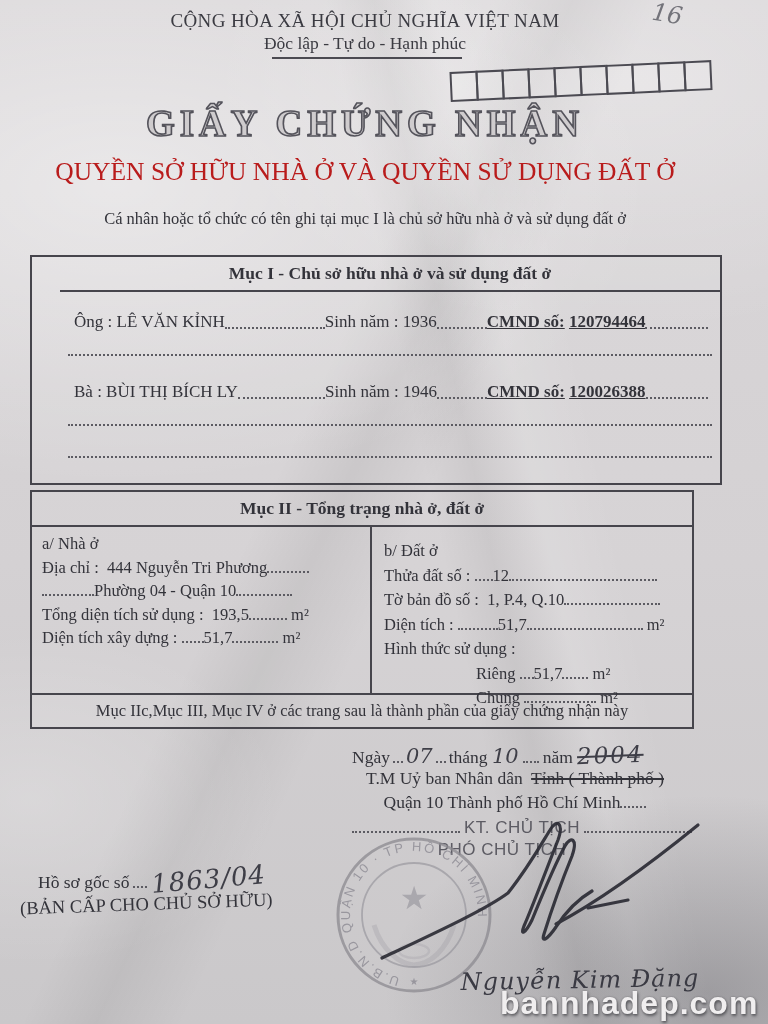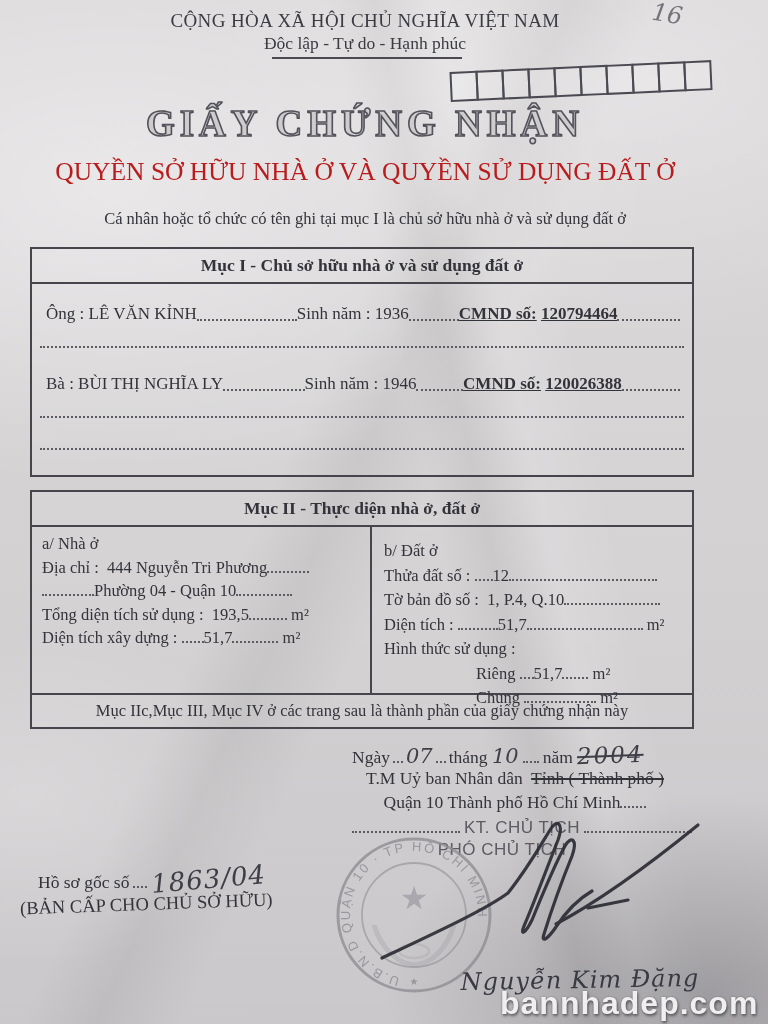--- a/index.html
+++ b/index.html
@@ -54,53 +54,53 @@
     <span class="cbox"></span>
     <span class="cbox"></span>
     <span class="cbox"></span>
     <span class="cbox"></span>
   </div>
 
 <div class="t ctr" style="top:102px;left:15px;width:700px;font-size:37px;font-weight:bold;letter-spacing:5px;color:#cfccce;-webkit-text-stroke:1.6px #54535b;text-shadow:0 0 1px rgba(70,70,80,.55);">GIẤY CHỨNG NHẬN</div>
 <div class="t ctr" style="top:157px;left:10px;width:710px;font-size:25.5px;color:#b91c1c;">QUYỀN SỞ HỮU NHÀ Ở VÀ QUYỀN SỬ DỤNG ĐẤT Ở</div>
 <div class="t ctr" style="top:209px;left:15px;width:700px;font-size:16.5px;">Cá nhân hoặc tổ chức có tên ghi tại mục I là chủ sở hữu nhà ở và sử dụng đất ở</div>
 
-<div class="tbl" style="top:247px;height:226px;">
+<div class="tbl" style="top:255px;height:226px;padding-left:28px;">
   <div class="tblhead">Mục I - Chủ sở hữu nhà ở và sử dụng đất ở</div>
   <div style="position:relative;height:190px;">
     <div class="frow" style="top:20px;">
       <span>Ông :</span>&nbsp;
       <span>LÊ VĂN KỈNH</span>
       <span class="dots" style="flex:16;"></span>
       <span>Sinh năm :</span>&nbsp;
       <span>1936</span>
       <span class="dots" style="flex:8;"></span>
       <span class="strong">CMND số:</span>&nbsp;
       <span class="strong">120794464</span>
       <span class="dots" style="flex:10;"></span>
     </div>
     <div class="dotline" style="top:62px;"></div>
     <div class="frow" style="top:90px;">
       <span>Bà :</span>&nbsp;
-      <span>BÙI THỊ NGHĨA LY</span>
+      <span>BÙI THỊ BÍCH LY</span>
       <span class="dots" style="flex:14;"></span>
       <span>Sinh năm :</span>&nbsp;
       <span>1946</span>
       <span class="dots" style="flex:8;"></span>
       <span class="strong">CMND số:</span>&nbsp;
       <span class="strong">120026388</span>
       <span class="dots" style="flex:10;"></span>
     </div>
     <div class="dotline" style="top:132px;"></div>
     <div class="dotline" style="top:164px;"></div>
   </div>
 </div>
 
 <div class="tbl" style="top:490px;">
-  <div class="tblhead">Mục II - Thực diện nhà ở, đất ở</div>
+  <div class="tblhead">Mục II - Tổng trạng nhà ở, đất ở</div>
   <div class="cols">
     <div class="colL">
       <div class="ln">a/ Nhà ở</div>
       <div class="ln">
         <span>Địa chỉ :</span>&nbsp;
         <span>444 Nguyễn Tri Phương</span><span class="dots" style="width:42px;"></span>
       </div>
       <div class="ln">
         <span class="dots" style="width:52px;"></span><span>Phường 04 - Quận 10</span><span class="dots" style="width:56px;"></span>
       </div>

